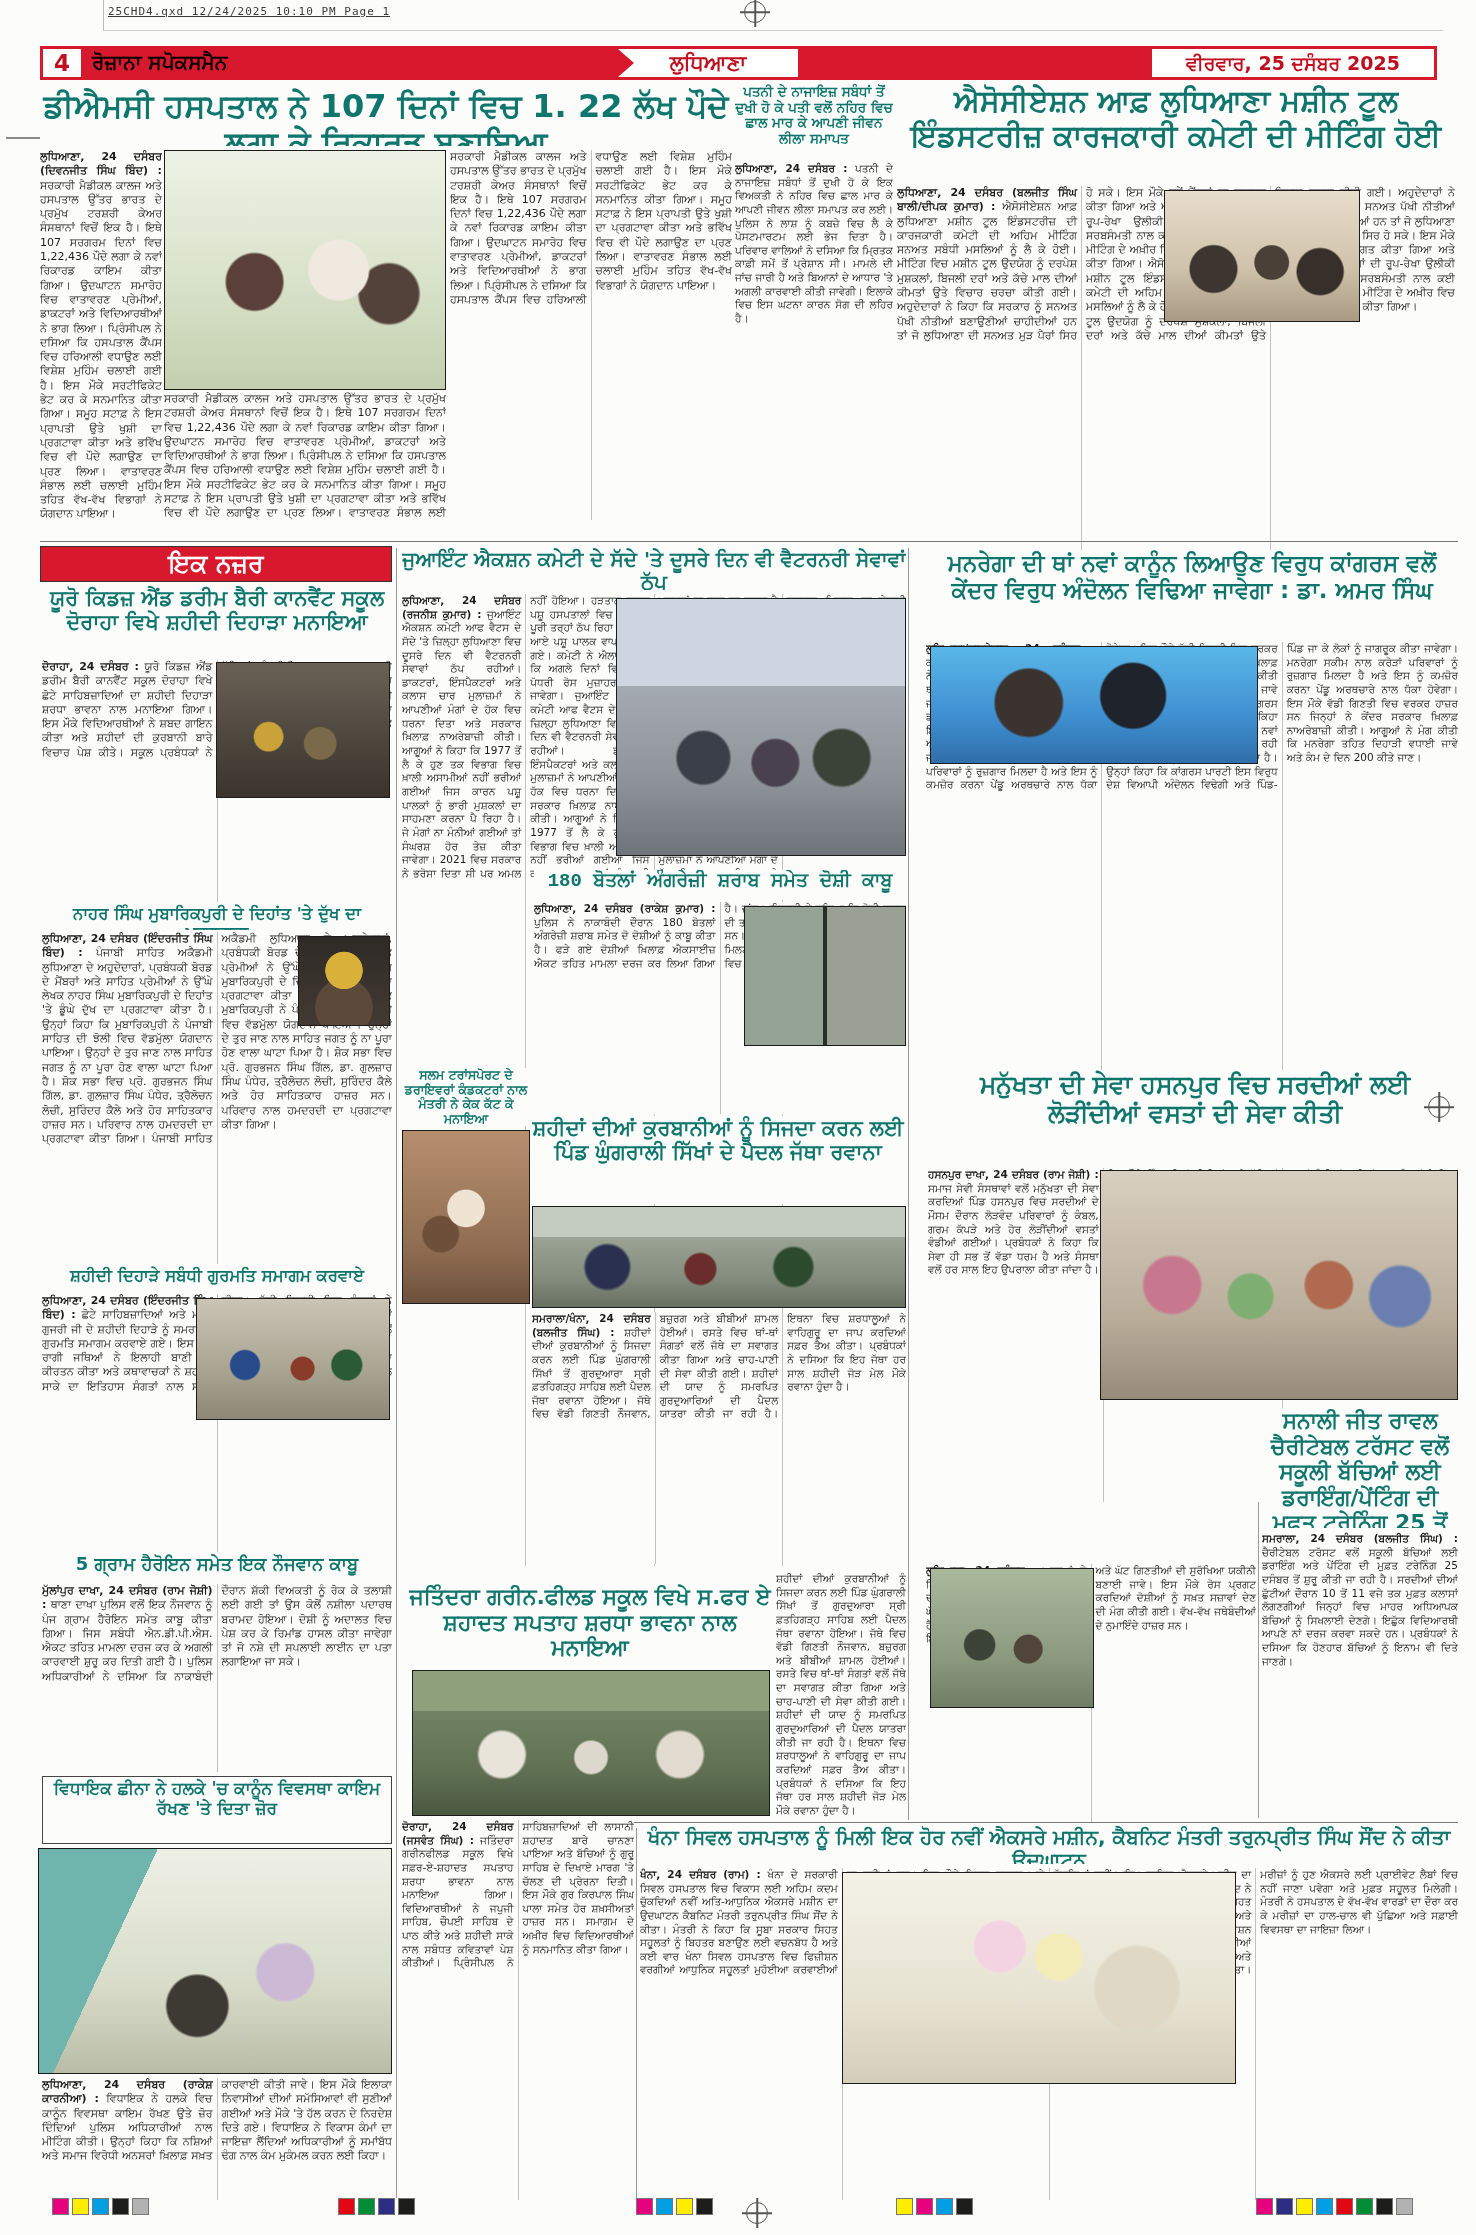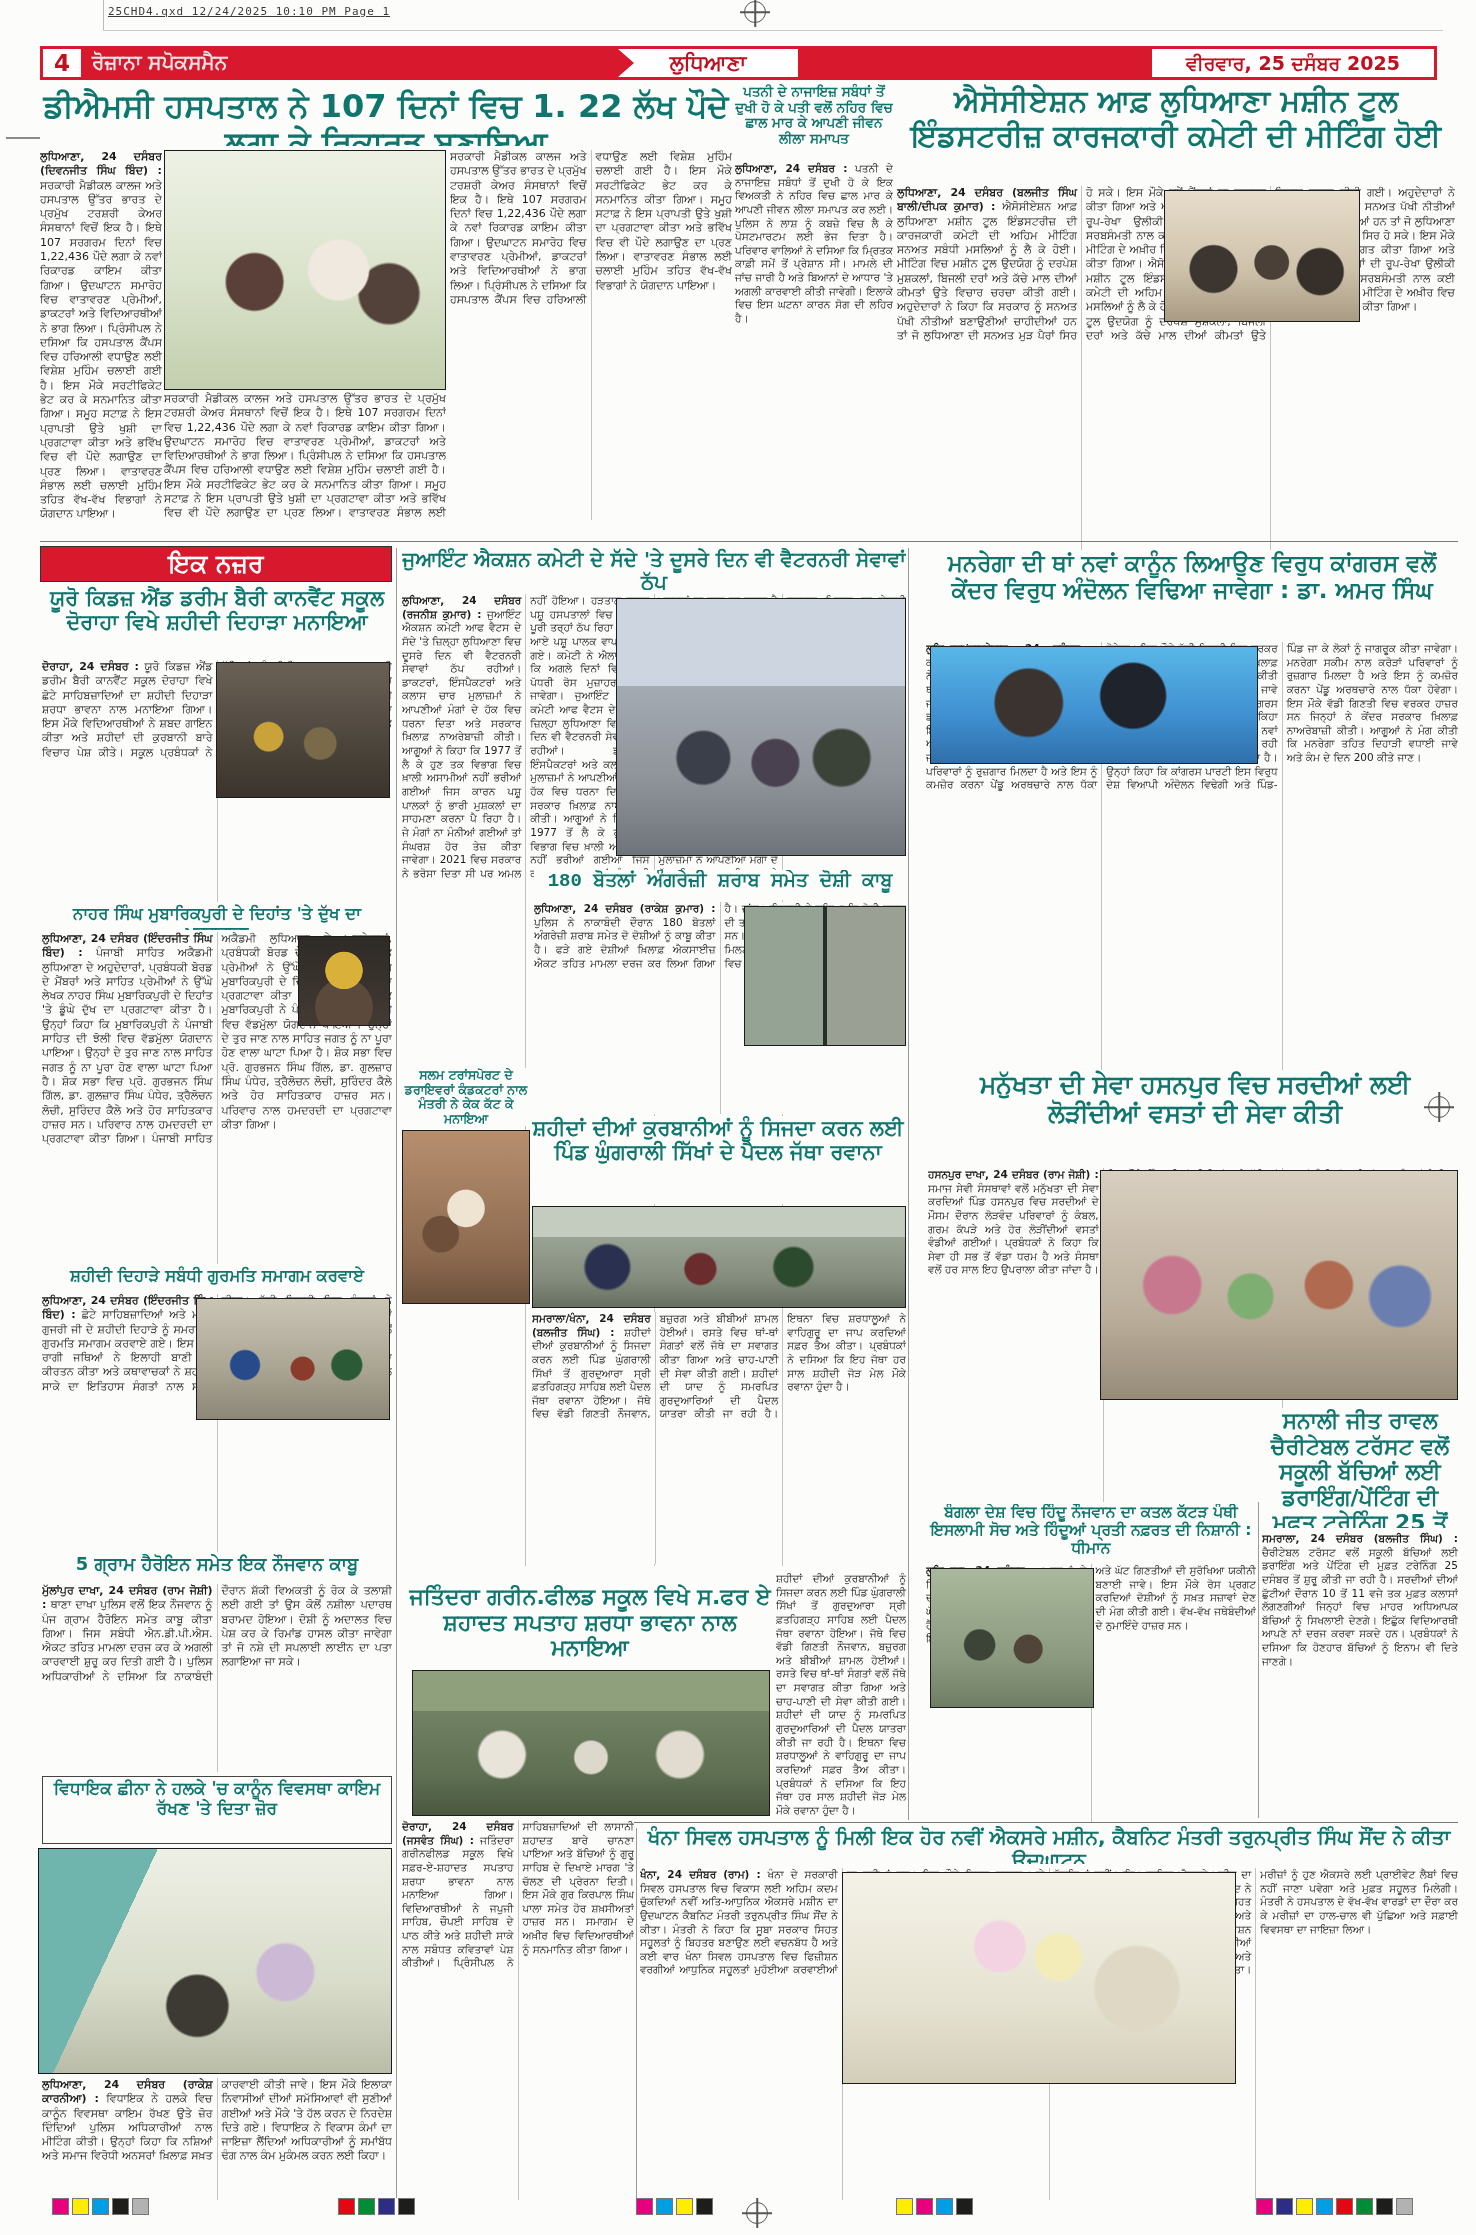--- a/index.html
+++ b/index.html
@@ -34,21 +34,21 @@
   <div class="abs mono" style="left:108px;top:5px;font-size:11px;color:#3a3a3a;letter-spacing:1px;">25CHD4.qxd  12/24/2025  10:10 PM  Page 1</div>
   <div class="abs" style="left:103px;top:0;width:1px;height:30px;background:#bbb;"></div>
   <div class="abs" style="left:103px;top:30px;width:1340px;height:1px;background:#ccc;"></div>
   <div class="reg" style="left:744px;top:1px;"></div>
   <div class="abs" style="left:6px;top:137px;width:34px;height:2px;background:#8a8a8a;"></div>
 
   <div class="abs bar" style="left:40px;top:46px;width:1397px;height:34px;">
     <div class="abs whitebox" style="left:3px;top:3px;width:38px;height:28px;">
       <span style="font-size:23px;font-weight:700;color:#c0101f;">4</span>
     </div>
-    <div class="abs" style="left:52px;top:4px;font-size:20px;font-weight:700;color:#e5e5e5;">ਰੋਜ਼ਾਨਾ ਸਪੋਕਸਮੈਨ</div>
+    <div class="abs" style="left:52px;top:4px;font-size:20px;font-weight:700;color:#000000;">ਰੋਜ਼ਾਨਾ ਸਪੋਕਸਮੈਨ</div>
     <div class="abs whitebox" style="left:578px;top:3px;width:180px;height:28px;clip-path:polygon(0 0,100% 0,100% 100%,0 100%,16px 50%);">
       <span style="font-size:21px;font-weight:700;color:#c0101f;">ਲੁਧਿਆਣਾ</span>
     </div>
     <div class="abs whitebox" style="left:1112px;top:3px;width:282px;height:28px;">
       <span style="font-size:19px;font-weight:700;color:#c0101f;">ਵੀਰਵਾਰ, 25 ਦਸੰਬਰ 2025</span>
     </div>
   </div>
 
   <div class="art hl" style="left:40px;top:88px;width:692px;height:58px;font-size:32px;">ਡੀਐਮਸੀ ਹਸਪਤਾਲ ਨੇ 107 ਦਿਨਾਂ ਵਿਚ 1. 22 ਲੱਖ ਪੌਦੇ ਲਗਾ ਕੇ ਰਿਕਾਰਡ ਬਣਾਇਆ</div>
 
@@ -237,21 +237,20 @@
        radial-gradient(circle at 64% 50%, #b06a4f 0 9%, transparent 10%),
        radial-gradient(circle at 84% 55%, #6a7fb0 0 9%, transparent 10%),
        linear-gradient(180deg,#d9cfc0 0%,#b9ad9a 65%,#968b78 100%);"></div>
 
   <div class="art hl" style="left:1262px;top:1408px;width:196px;height:120px;font-size:22px;">ਸਨਾਲੀ ਜੀਤ ਰਾਵਲ ਚੈਰੀਟੇਬਲ ਟਰੱਸਟ ਵਲੋਂ ਸਕੂਲੀ ਬੱਚਿਆਂ ਲਈ ਡਰਾਇੰਗ/ਪੇਂਟਿੰਗ ਦੀ ਮੁਫ਼ਤ ਟਰੇਨਿੰਗ 25 ਤੋਂ</div>
   <div class="art body small" style="left:1262px;top:1532px;width:196px;height:288px;">
     <span class="dl">ਸਮਰਾਲਾ, 24 ਦਸੰਬਰ (ਬਲਜੀਤ ਸਿੰਘ) :</span>
     <span>ਚੈਰੀਟੇਬਲ ਟਰੱਸਟ ਵਲੋਂ ਸਕੂਲੀ ਬੱਚਿਆਂ ਲਈ ਡਰਾਇੰਗ ਅਤੇ ਪੇਂਟਿੰਗ ਦੀ ਮੁਫ਼ਤ ਟਰੇਨਿੰਗ 25 ਦਸੰਬਰ ਤੋਂ ਸ਼ੁਰੂ ਕੀਤੀ ਜਾ ਰਹੀ ਹੈ। ਸਰਦੀਆਂ ਦੀਆਂ ਛੁੱਟੀਆਂ ਦੌਰਾਨ 10 ਤੋਂ 11 ਵਜੇ ਤਕ ਮੁਫ਼ਤ ਕਲਾਸਾਂ ਲੱਗਣਗੀਆਂ ਜਿਨ੍ਹਾਂ ਵਿਚ ਮਾਹਰ ਅਧਿਆਪਕ ਬੱਚਿਆਂ ਨੂੰ ਸਿਖਲਾਈ ਦੇਣਗੇ। ਇਛੁੱਕ ਵਿਦਿਆਰਥੀ ਆਪਣੇ ਨਾਂ ਦਰਜ ਕਰਵਾ ਸਕਦੇ ਹਨ। ਪ੍ਰਬੰਧਕਾਂ ਨੇ ਦਸਿਆ ਕਿ ਹੋਣਹਾਰ ਬੱਚਿਆਂ ਨੂੰ ਇਨਾਮ ਵੀ ਦਿਤੇ ਜਾਣਗੇ।</span>
   </div>
 
-  <div class="art hl" style="left:926px;top:1504px;width:330px;height:58px;font-size:15.5px;">ਬੰਗਲਾ ਦੇਸ਼ ਵਿਚ ਹਿੰਦੂ ਨੌਜਵਾਨ ਦਾ ਕਤਲ ਕੱਟੜ ਪੰਥੀ ਇਸਲਾਮੀ ਸੋਚ ਅਤੇ ਹਿੰਦੂਆਂ ਪ੍ਰਤੀ ਨਫ਼ਰਤ ਦੀ ਨਿਸ਼ਾਨੀ : ਧੀਮਾਨ</div>
   <div class="art body cols2 small" style="left:926px;top:1564px;width:330px;height:258px;">
     <span class="dl">ਲੁਧਿਆਣਾ, 24 ਦਸੰਬਰ :</span>
     <span>ਆਗੂਆਂ ਨੇ ਕਿਹਾ ਕਿ ਬੰਗਲਾ ਦੇਸ਼ ਵਿਚ ਹਿੰਦੂ ਨੌਜਵਾਨ ਦਾ ਕਤਲ ਕੱਟੜ ਪੰਥੀ ਇਸਲਾਮੀ ਸੋਚ ਅਤੇ ਘੱਟ ਗਿਣਤੀਆਂ ਪ੍ਰਤੀ ਨਫ਼ਰਤ ਦੀ ਨਿਸ਼ਾਨੀ ਹੈ। ਉਨ੍ਹਾਂ ਮੰਗ ਕੀਤੀ ਕਿ ਭਾਰਤ ਸਰਕਾਰ ਇਹ ਮਾਮਲਾ ਕੌਮਾਂਤਰੀ ਪੱਧਰ 'ਤੇ ਉਠਾਵੇ ਅਤੇ ਘੱਟ ਗਿਣਤੀਆਂ ਦੀ ਸੁਰੱਖਿਆ ਯਕੀਨੀ ਬਣਾਈ ਜਾਵੇ। ਇਸ ਮੌਕੇ ਰੋਸ ਪ੍ਰਗਟ ਕਰਦਿਆਂ ਦੋਸ਼ੀਆਂ ਨੂੰ ਸਖ਼ਤ ਸਜ਼ਾਵਾਂ ਦੇਣ ਦੀ ਮੰਗ ਕੀਤੀ ਗਈ। ਵੱਖ-ਵੱਖ ਜਥੇਬੰਦੀਆਂ ਦੇ ਨੁਮਾਇੰਦੇ ਹਾਜ਼ਰ ਸਨ।</span>
   </div>
   <div class="photo" style="left:930px;top:1568px;width:164px;height:140px;background:
        radial-gradient(circle at 30% 55%, #3c4438 0 11%, transparent 12%),
        radial-gradient(circle at 60% 58%, #504538 0 11%, transparent 12%),
        linear-gradient(180deg,#aab89c 0%,#8b9a7e 65%,#6f7d64 100%);"></div>
 
   <div class="reg" style="left:1428px;top:1096px;"></div>

